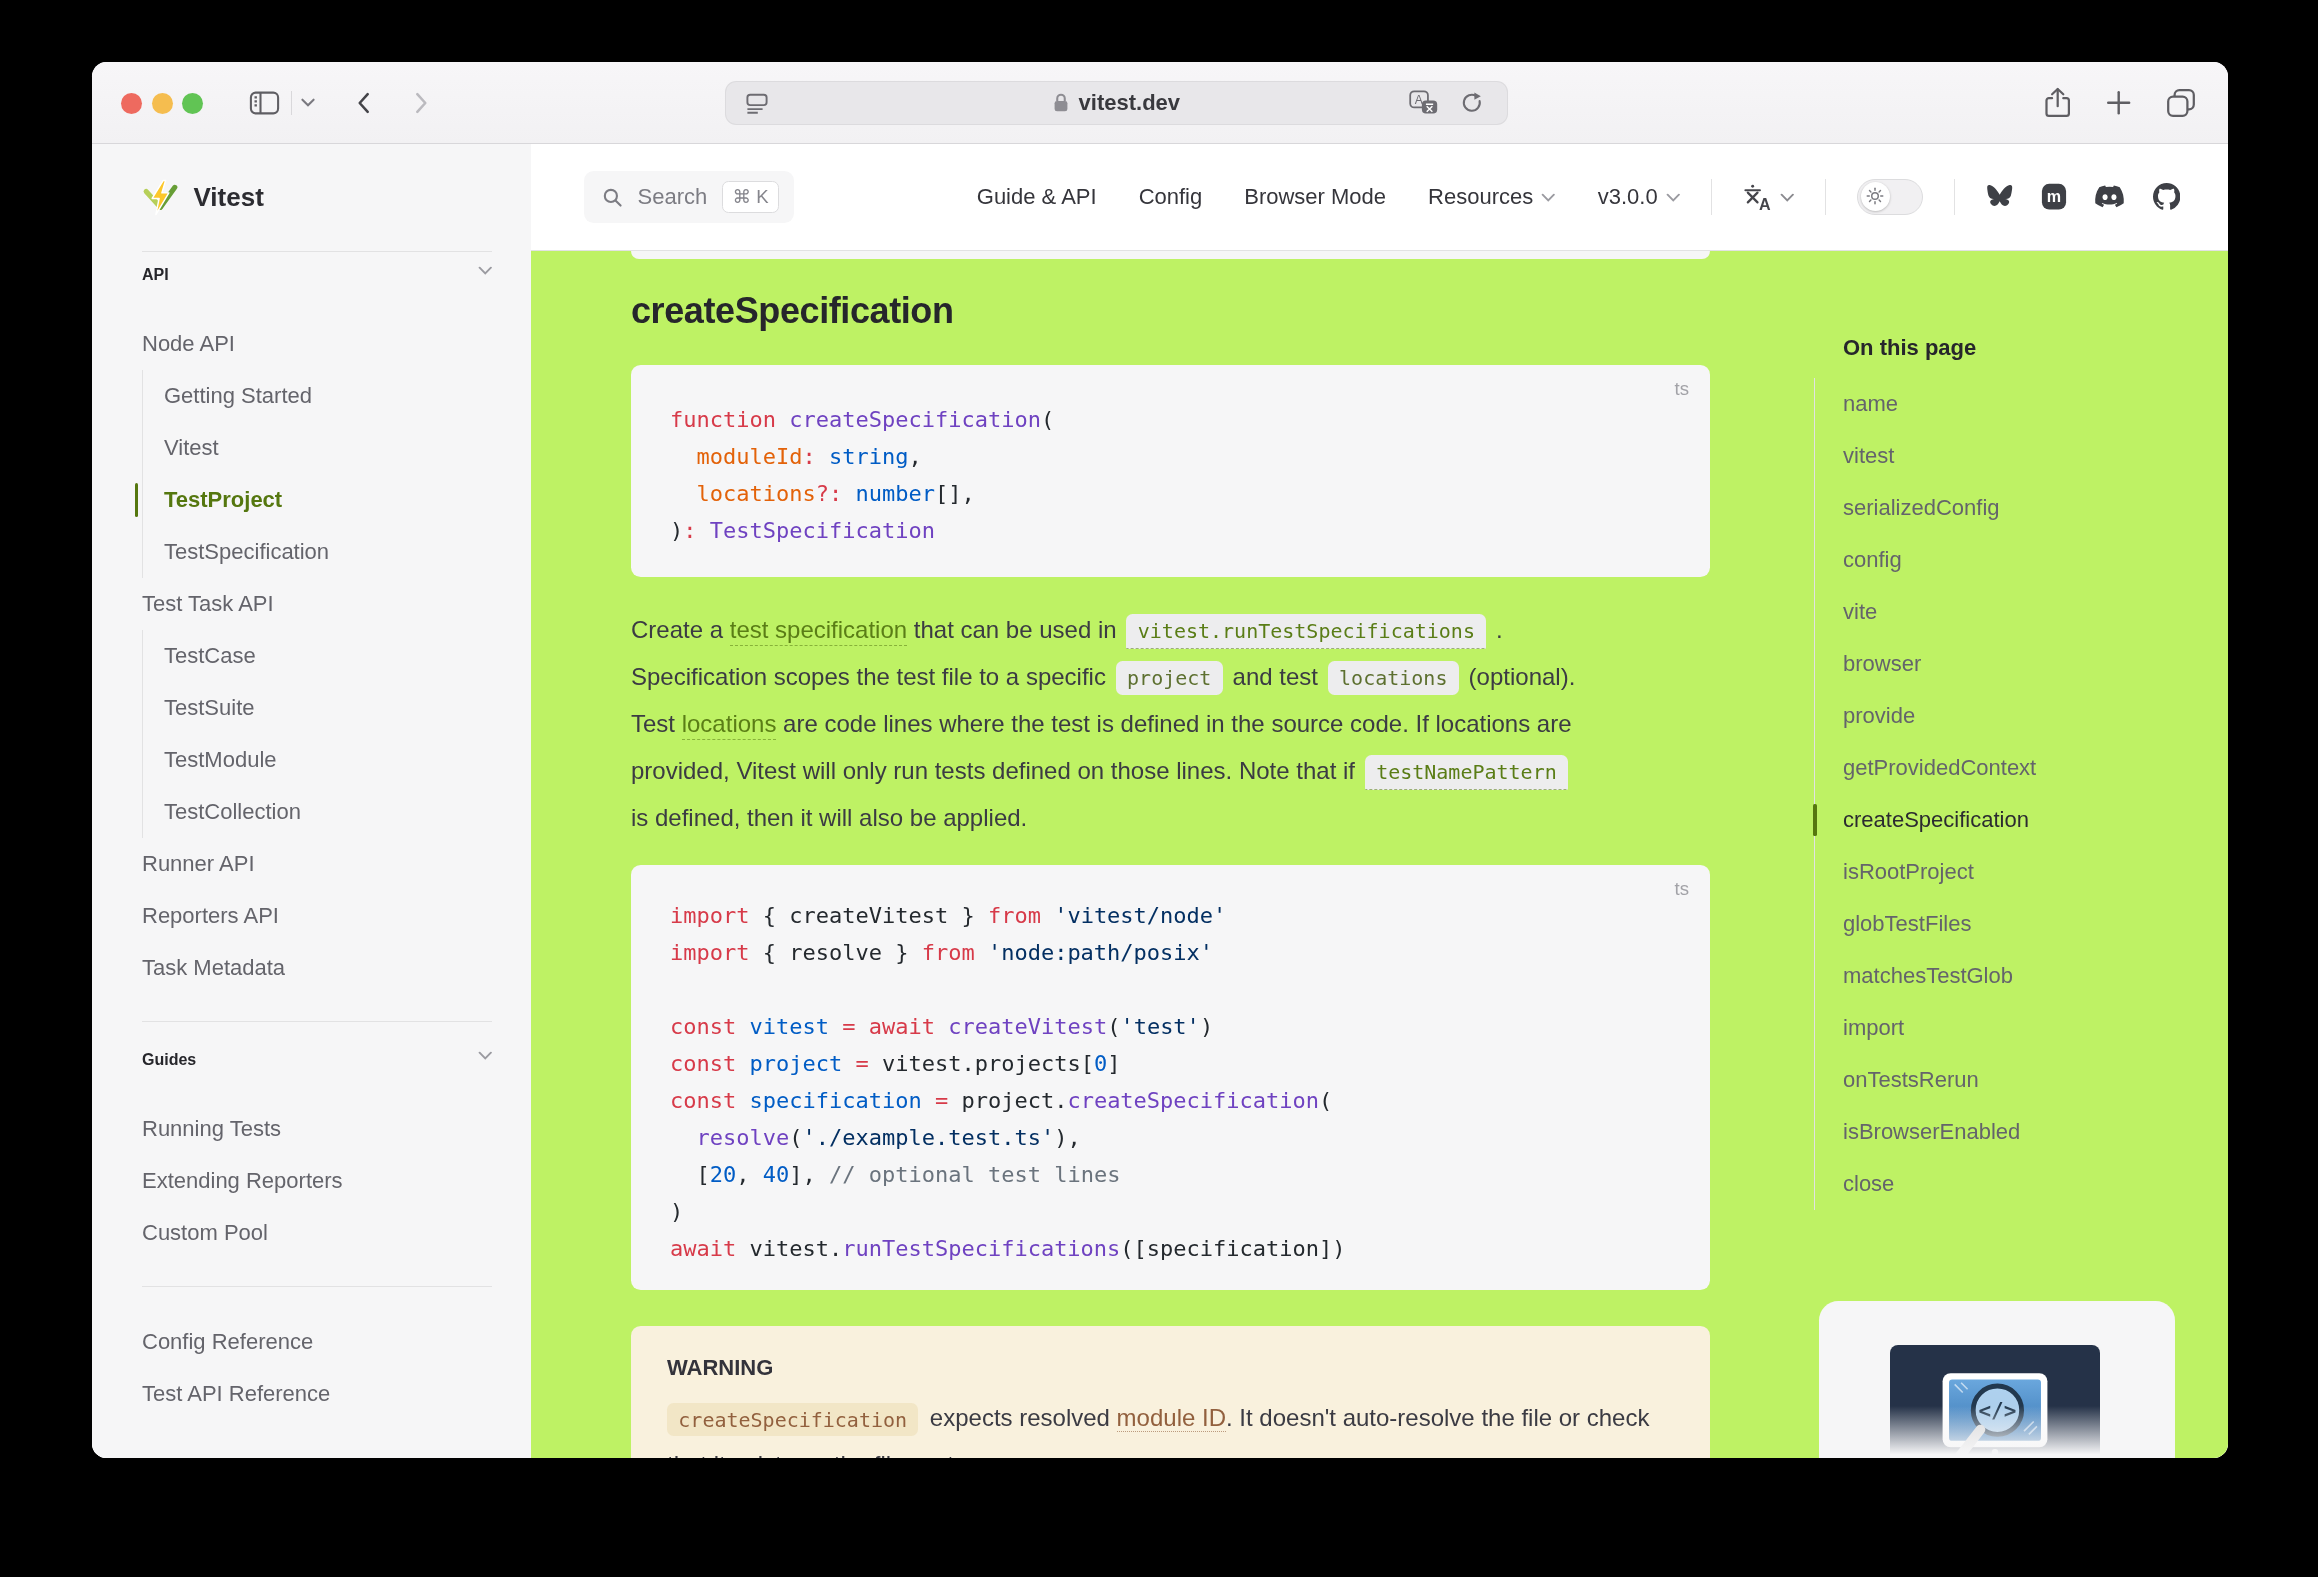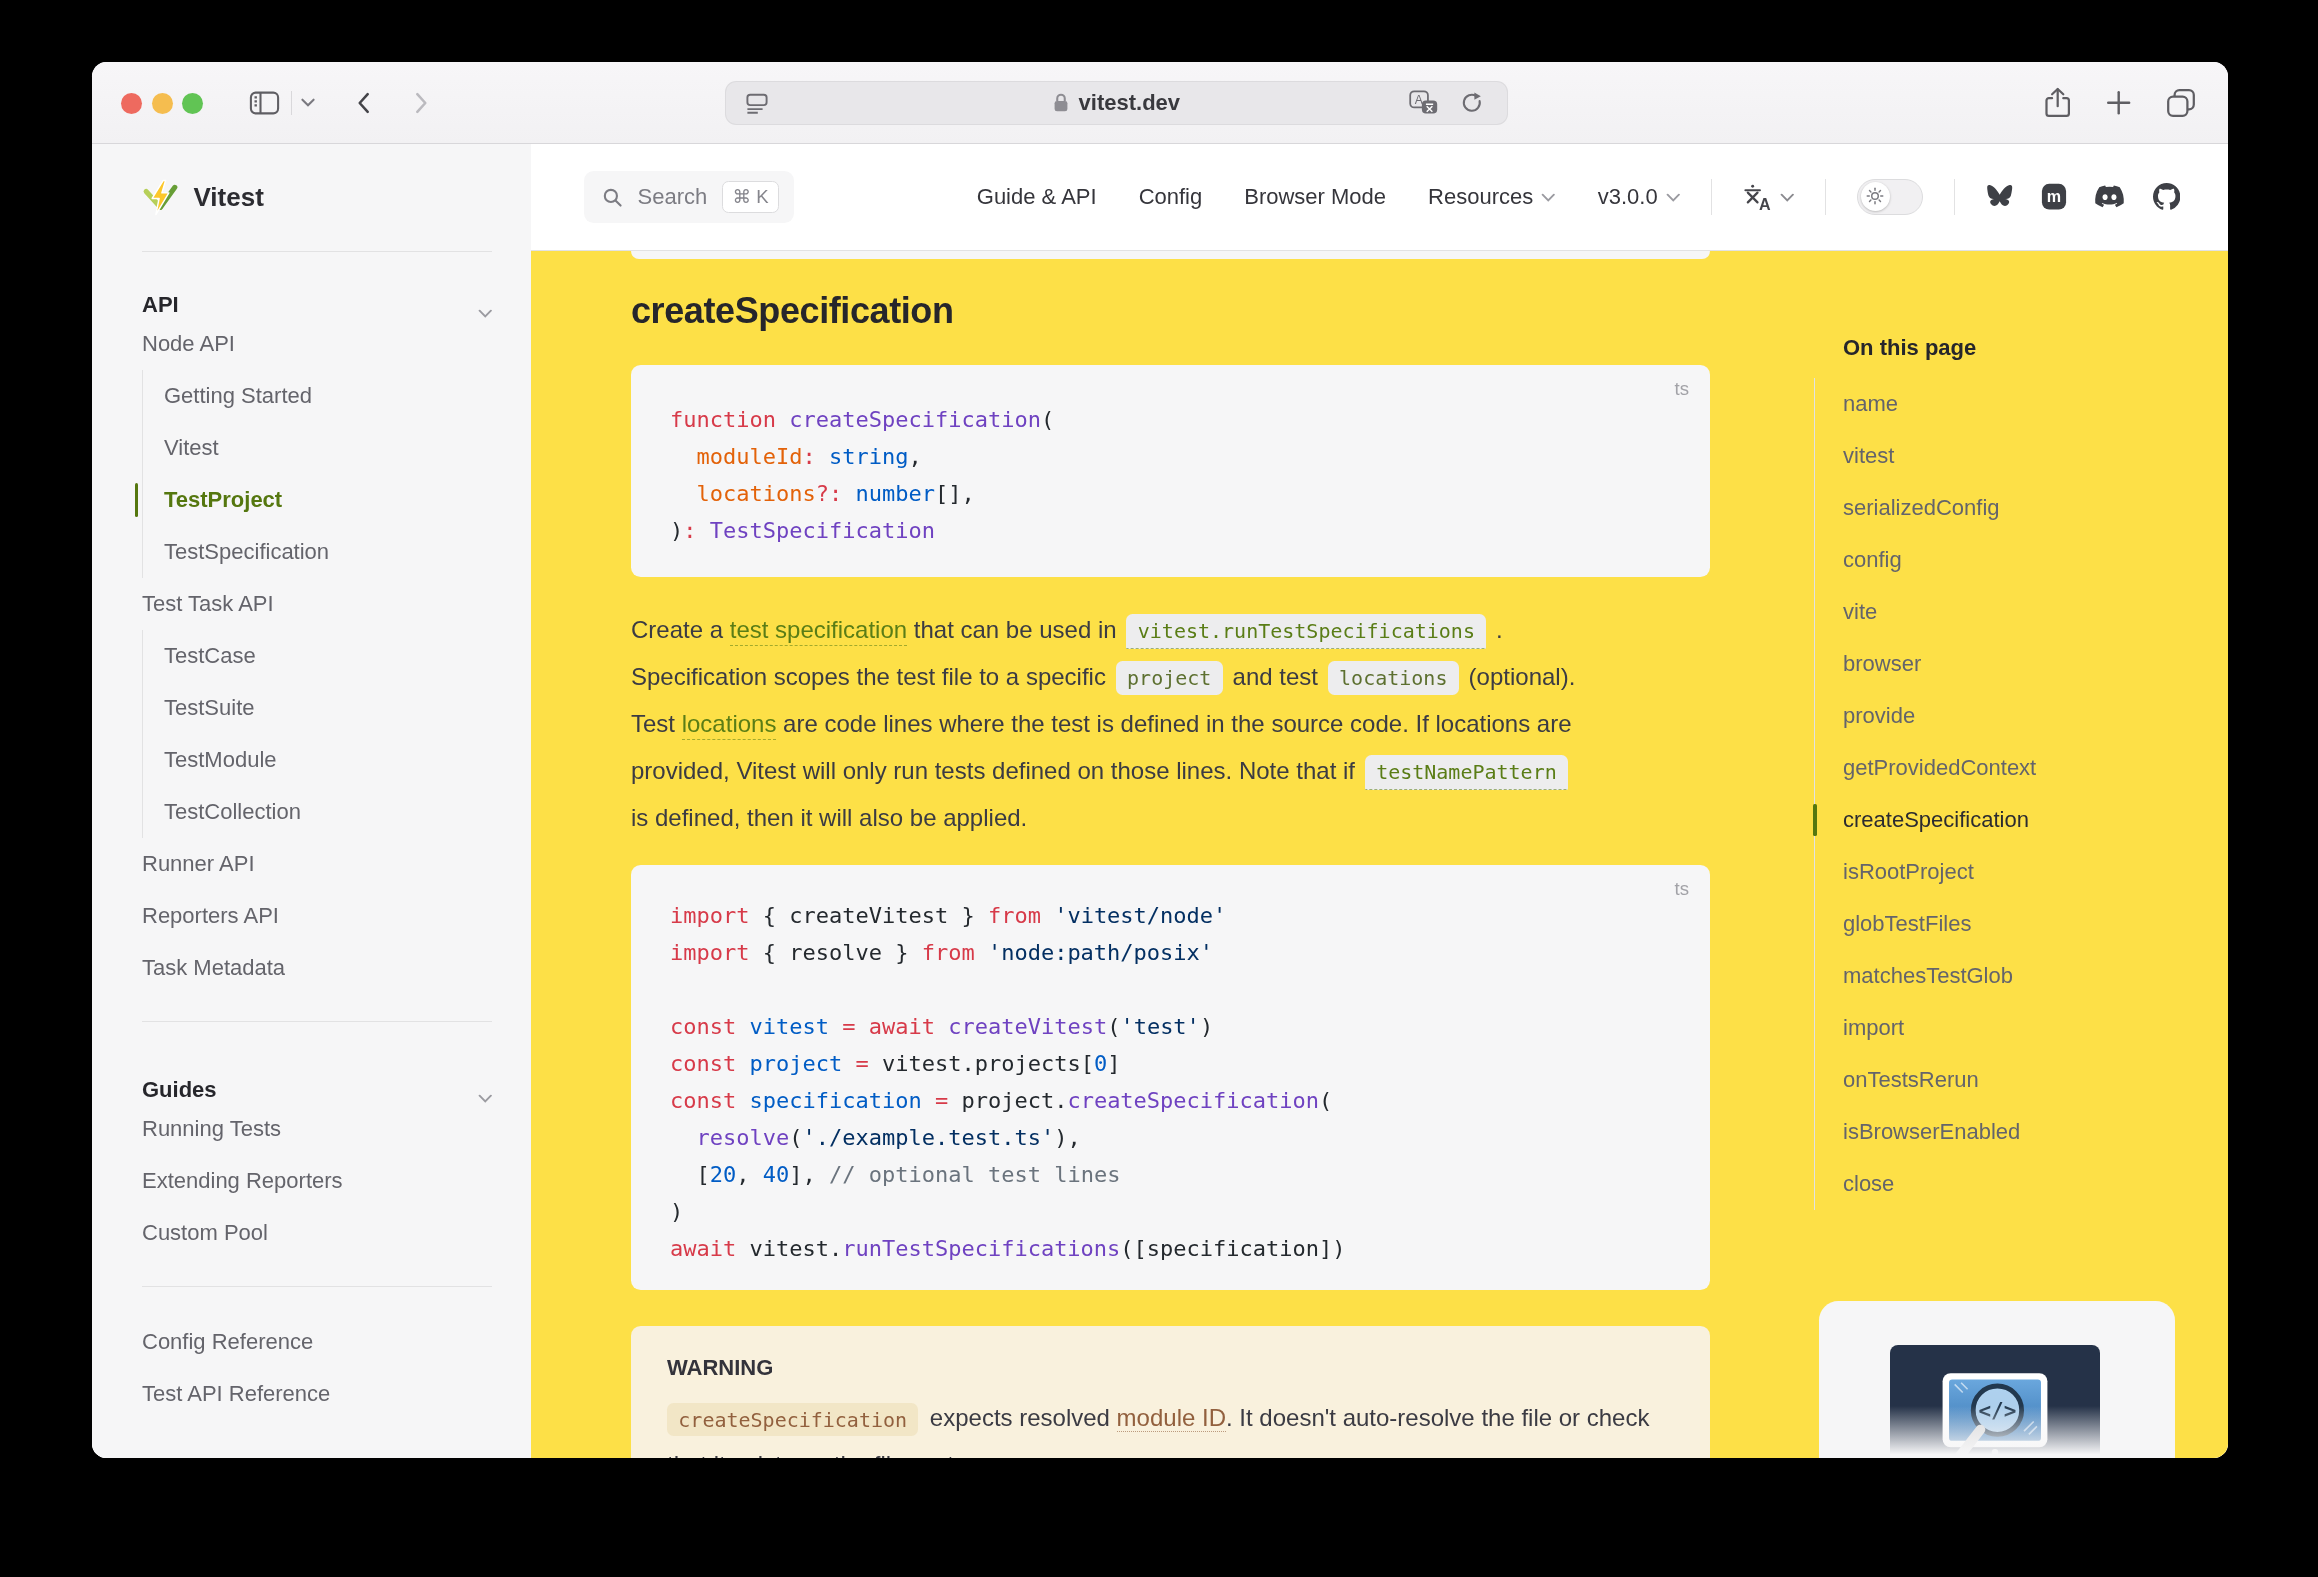--- a/index.html
+++ b/index.html
@@ -26,22 +26,22 @@
   
   #page { position:absolute; left:0; top:82px; right:0; bottom:0; background:#fff; }
 
   
   #sidebar { position:absolute; left:0; top:0; bottom:0; width:439px; background:#f6f6f7;
              padding:0 39px 0 50px; }
   #logo-row { height:107px; display:flex; align-items:center; gap:14.5px; }
   #logo-text { font-size:26px; font-weight:700; color:#2c2c31; }
   .s-hr { border:none; border-top:0.8px solid #e2e2e3; }
   #side-nav { padding-top:13.7px; }
-  .g-title { height:52px; display:flex; align-items:flex-end; justify-content:space-between;
-             font-size:22px; font-weight:700; color:#26262b; }
+  .g-title { height:52px; display:flex; align-items:flex-start; justify-content:space-between;
+             font-size:16px; font-weight:700; color:#26262b; }
   .sitem { height:52px; display:flex; align-items:center; font-size:22px; color:#64646b; position:relative; }
   .sub { border-left:0.8px solid #e2e2e3; padding-left:21px; }
   .sub .sitem.active { color:#55770f; font-weight:600; }
   .sub .sitem.active::before { content:''; position:absolute; left:-29px; top:9px; width:3.2px; height:34px;
              background:#55770f; border-radius:1.6px; }
   #side-nav hr { margin:27.4px 0 29px; }
 
   
   #siteheader { position:absolute; left:439px; right:0; top:0; height:107px; background:#fff;
                 border-bottom:0.8px solid #e2e2e3; display:flex; align-items:center; padding:0 48px 0 53px; }
@@ -52,21 +52,21 @@
   #nav-right { margin-left:auto; display:flex; align-items:center; gap:31px; }
   .nav-link { display:flex; align-items:center; gap:8px; font-size:22px; font-weight:500; color:#35353b; }
   .vdiv { width:0.8px; height:36px; background:#e2e2e3; }
   #lang-btn { display:flex; align-items:center; gap:8px; color:#45454b; }
   #theme-toggle { width:66px; height:36px; border-radius:18px; background:#f1f0f2; border:0.8px solid #dcdcde; position:relative; }
   #theme-knob { position:absolute; left:2.4px; top:1.6px; width:29px; height:29px; border-radius:50%;
                 background:#fff; box-shadow:0 0.8px 2.4px rgba(0,0,0,.25); display:flex; align-items:center; justify-content:center; }
   #socials { display:flex; align-items:center; gap:27.4px; color:#3e4046; }
 
   
-  #main { position:absolute; left:439px; right:0; top:107px; bottom:0; background:#fde047; }
+  #main { position:absolute; left:439px; right:0; top:107px; bottom:0; background:#bef264; }
   #content { position:absolute; left:100px; top:0; width:1079px; height:1207px; }
   #top-sliver { position:absolute; left:0; top:0; width:1079px; height:8px; background:#f6f6f7;
                 border-radius:0 0 9.7px 9.7px; }
   #page-title { position:absolute; left:0; top:39px; font-size:36px; font-weight:600; color:#26262b; letter-spacing:-0.4px; }
   .codeblock { position:absolute; left:0; width:1079px; background:#f6f6f7; border-radius:9.7px;
                padding:36px 39px 24px; font-family:"DejaVu Sans Mono", monospace; font-size:22px; }
   #code1 { top:114px; height:212px; }
   #code2 { top:614px; height:425px; padding-top:32px; }
   .lang-label { position:absolute; top:13px; right:21px; font-size:18.6px; color:#a2a2a7;
                 font-family:"Liberation Sans", sans-serif; }

